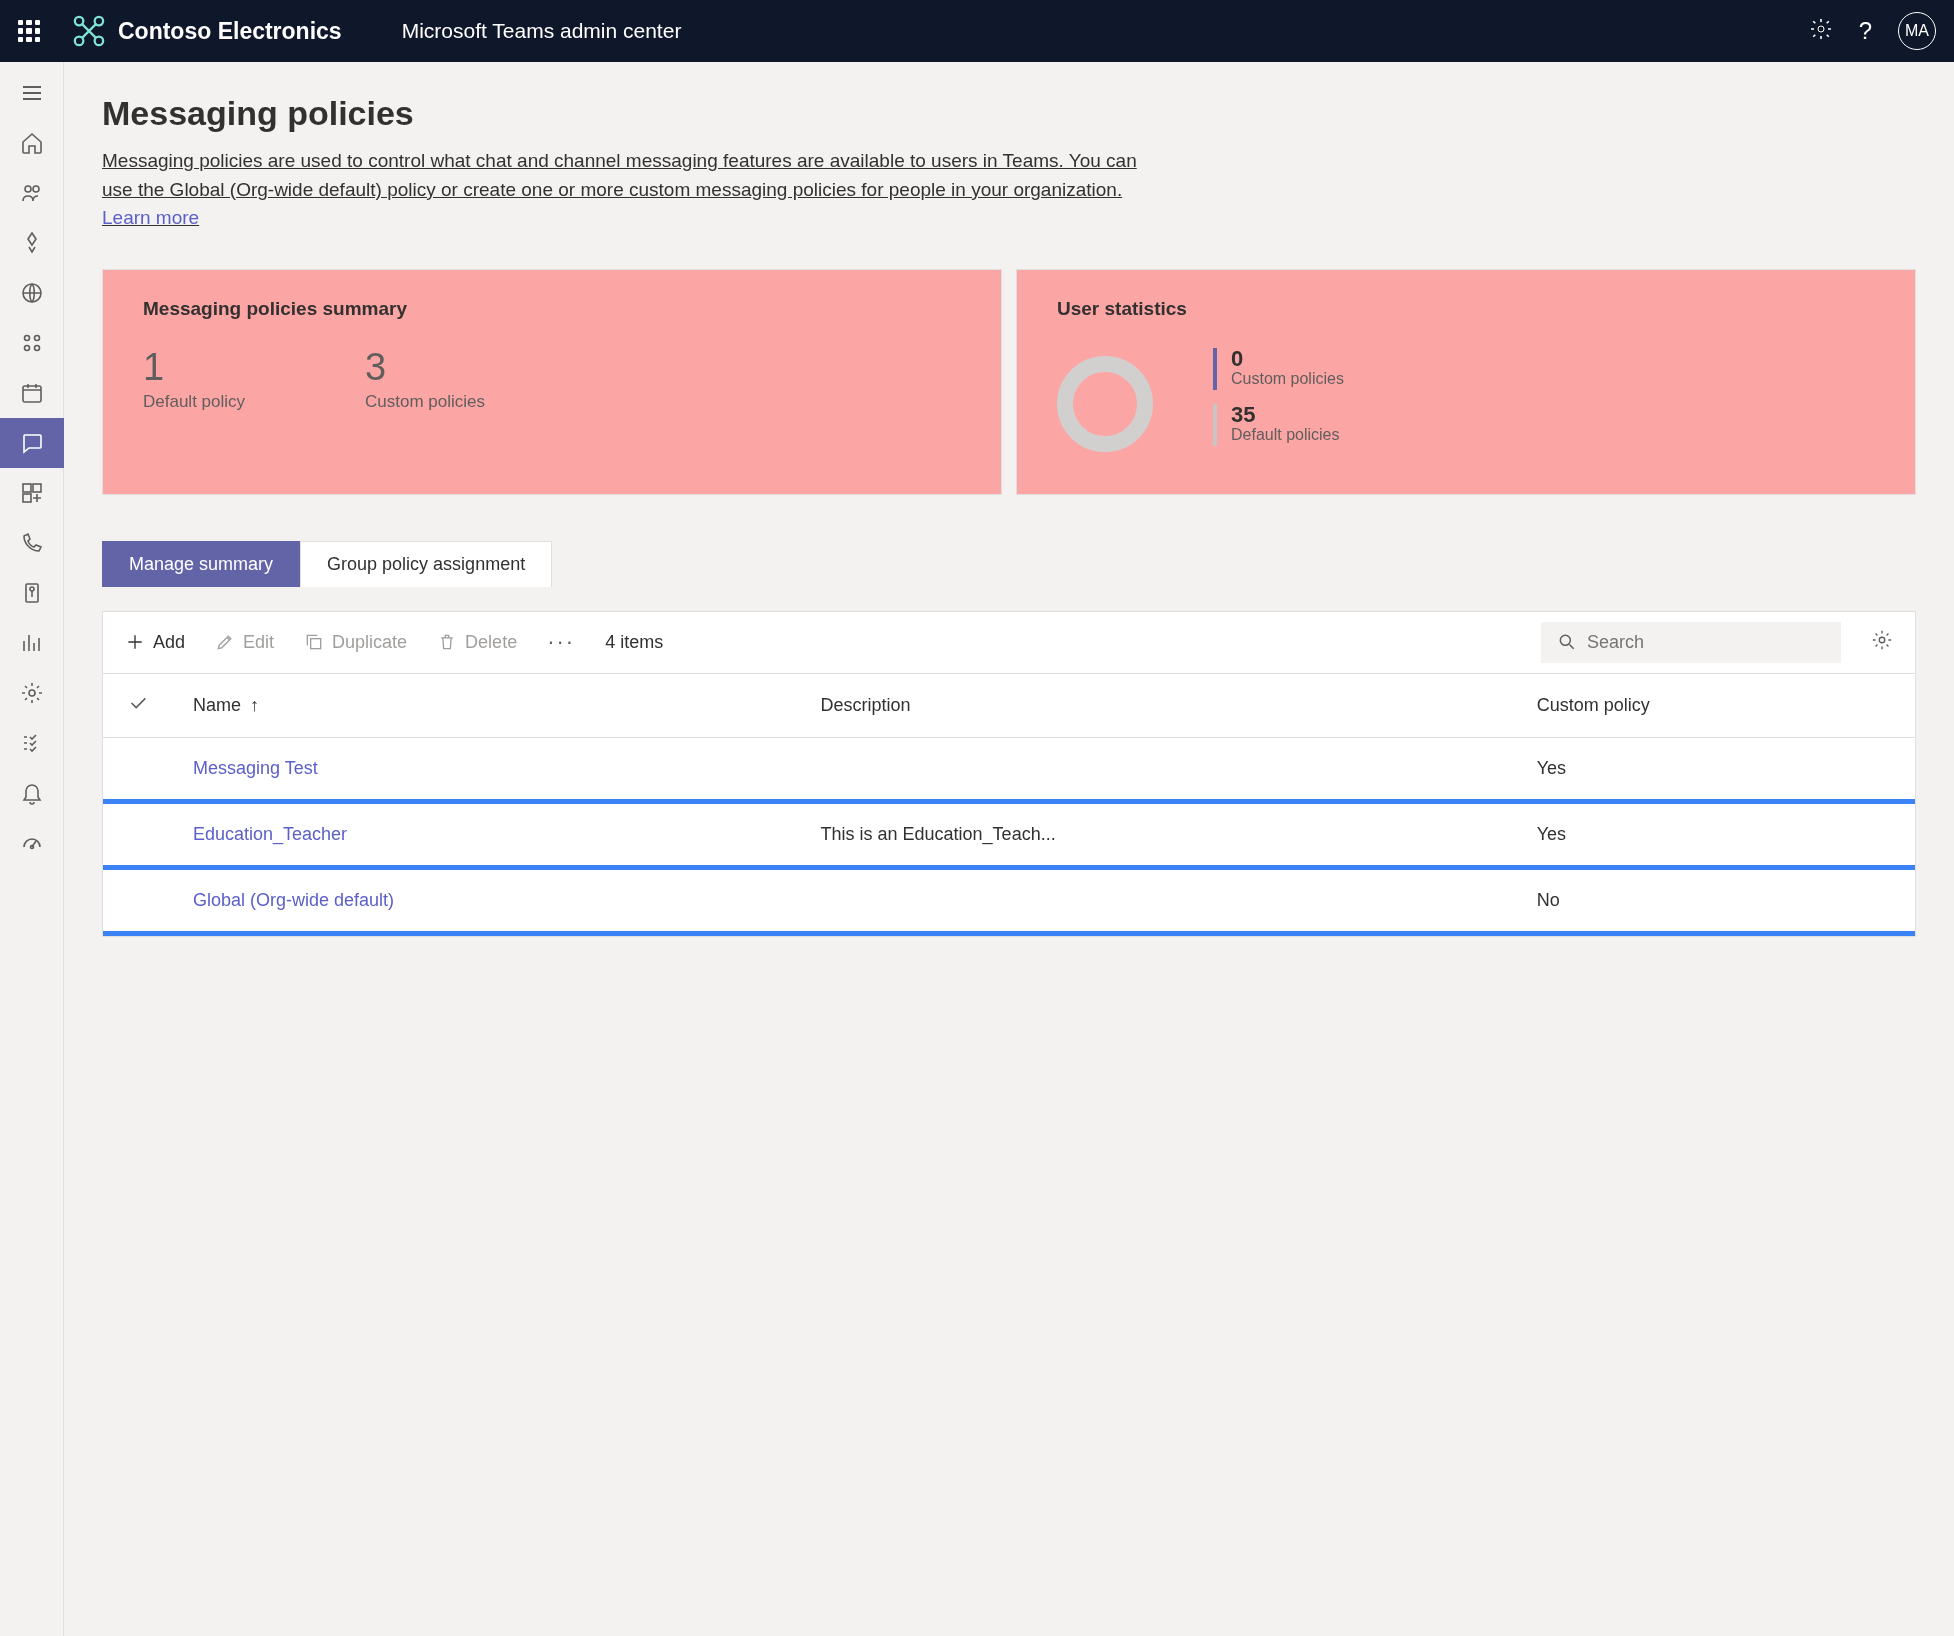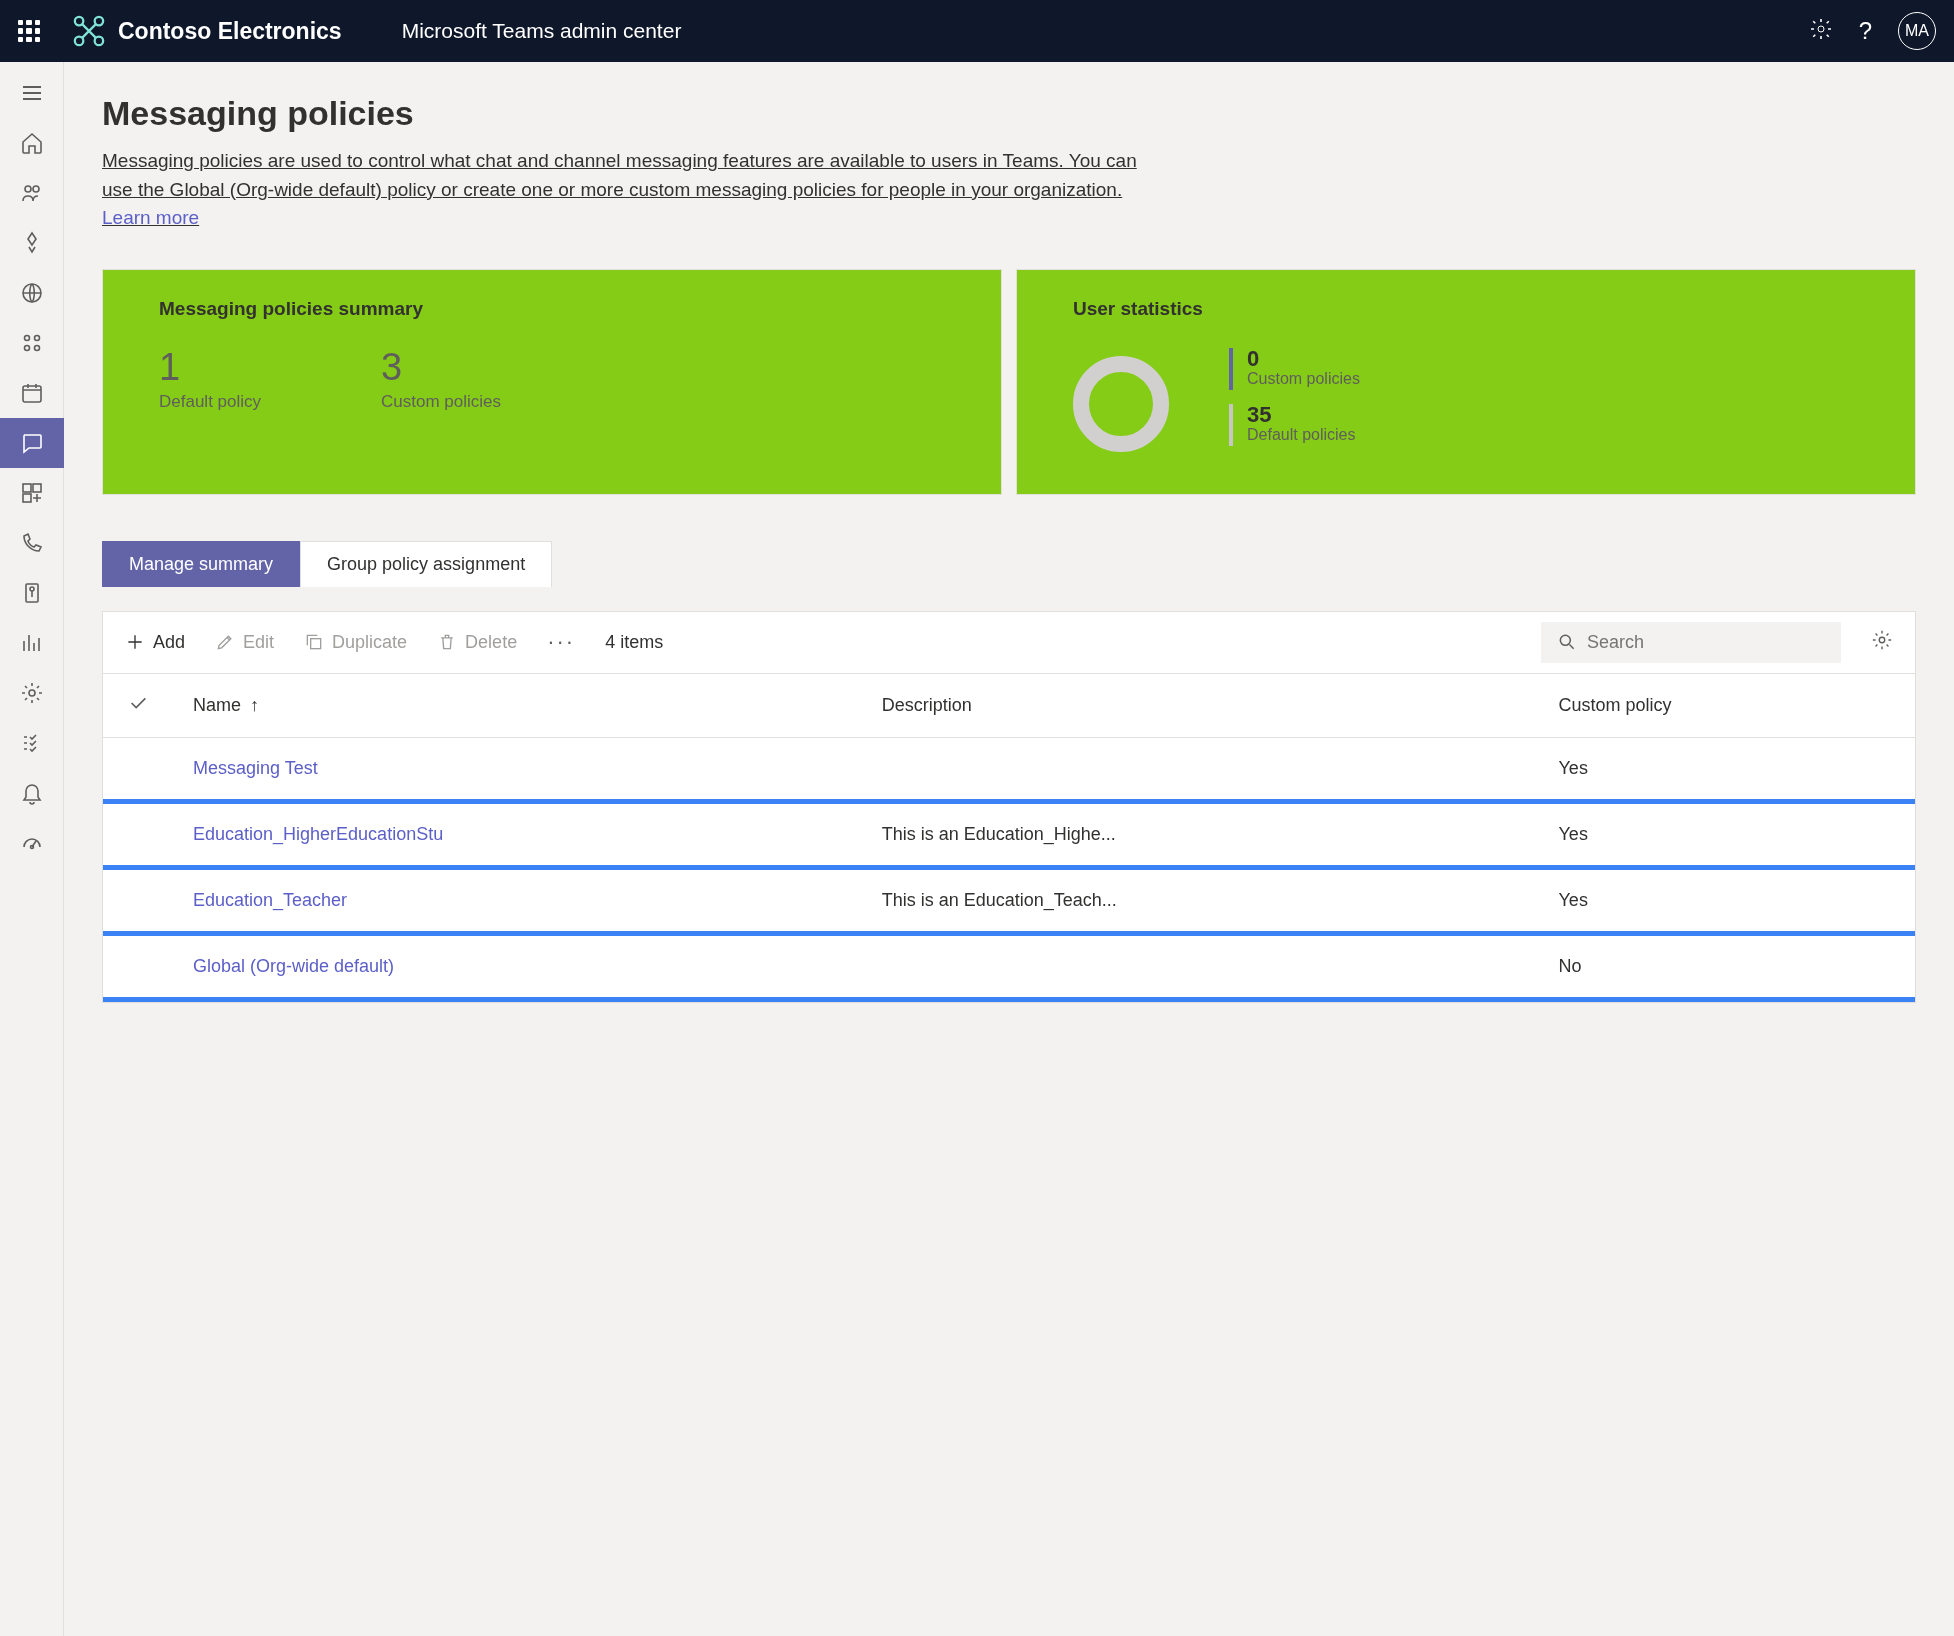--- a/index.html
+++ b/index.html
@@ -63,24 +63,24 @@
   }
   .page-title { font-size: 34px; font-weight: 700; color: #323130; margin-bottom: 14px; }
   .page-desc { font-size: 19px; line-height: 1.5; color: #323130; max-width: 1060px; text-decoration: underline; }
   .learn-more { color: #5b5fc7; cursor: pointer; }
 
   
   .summary-row {
     display: flex; gap: 14px; margin-top: 36px;
   }
   .card {
-    background: #84cc16;
+    background: #fca5a5;
     border: 1px solid #e1dfdd;
     border-radius: 1px;
-    padding: 28px 36px 34px 56px;
+    padding: 28px 36px 34px 40px;
     flex: 1;
   }
   .card-title { font-size: 19px; font-weight: 600; margin-bottom: 28px; }
   .summary-stats { display: flex; gap: 120px; }
   .stat-num { font-size: 38px; font-weight: 300; color: #605e5c; line-height:1; }
   .stat-label { font-size: 17px; color: #605e5c; margin-top: 6px; }
   .user-stats-body { display:flex; align-items:center; gap: 60px; }
   .donut {
     width: 96px; height: 96px; border-radius:50%;
     border: 16px solid #d2d0ce;
@@ -410,26 +410,20 @@
         </thead>
         <tbody>
           <tr>
             <td class="check-col"></td>
             <td class="name-cell">Messaging Test</td>
             <td></td>
             <td>Yes</td>
           </tr>
           <tr>
             <td class="check-col"></td>
-            <td class="name-cell">Education_HigherEducationStu</td>
-            <td>This is an Education_Highe...</td>
-            <td>Yes</td>
-          </tr>
-          <tr>
-            <td class="check-col"></td>
             <td class="name-cell">Education_Teacher</td>
             <td>This is an Education_Teach...</td>
             <td>Yes</td>
           </tr>
           <tr>
             <td class="check-col"></td>
             <td class="name-cell">Global (Org-wide default)</td>
             <td></td>
             <td>No</td>
           </tr>

